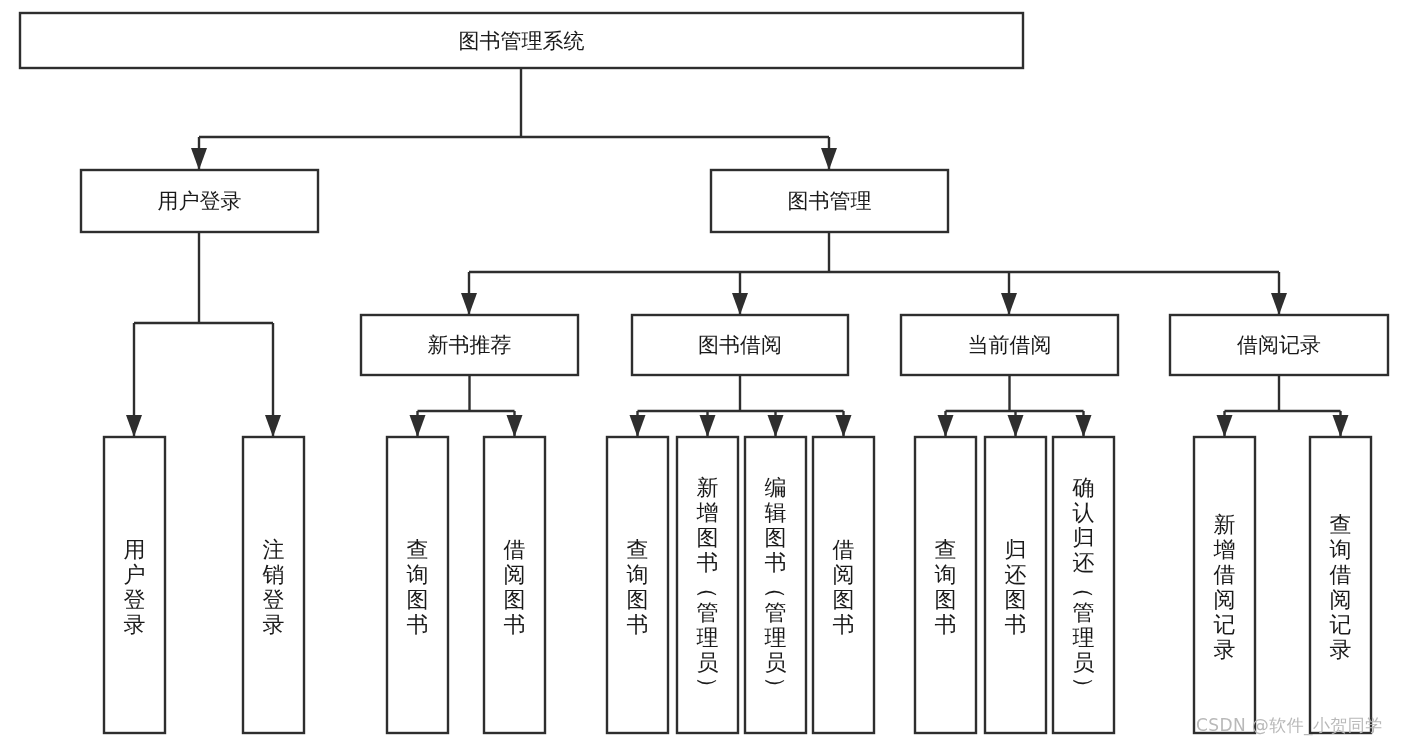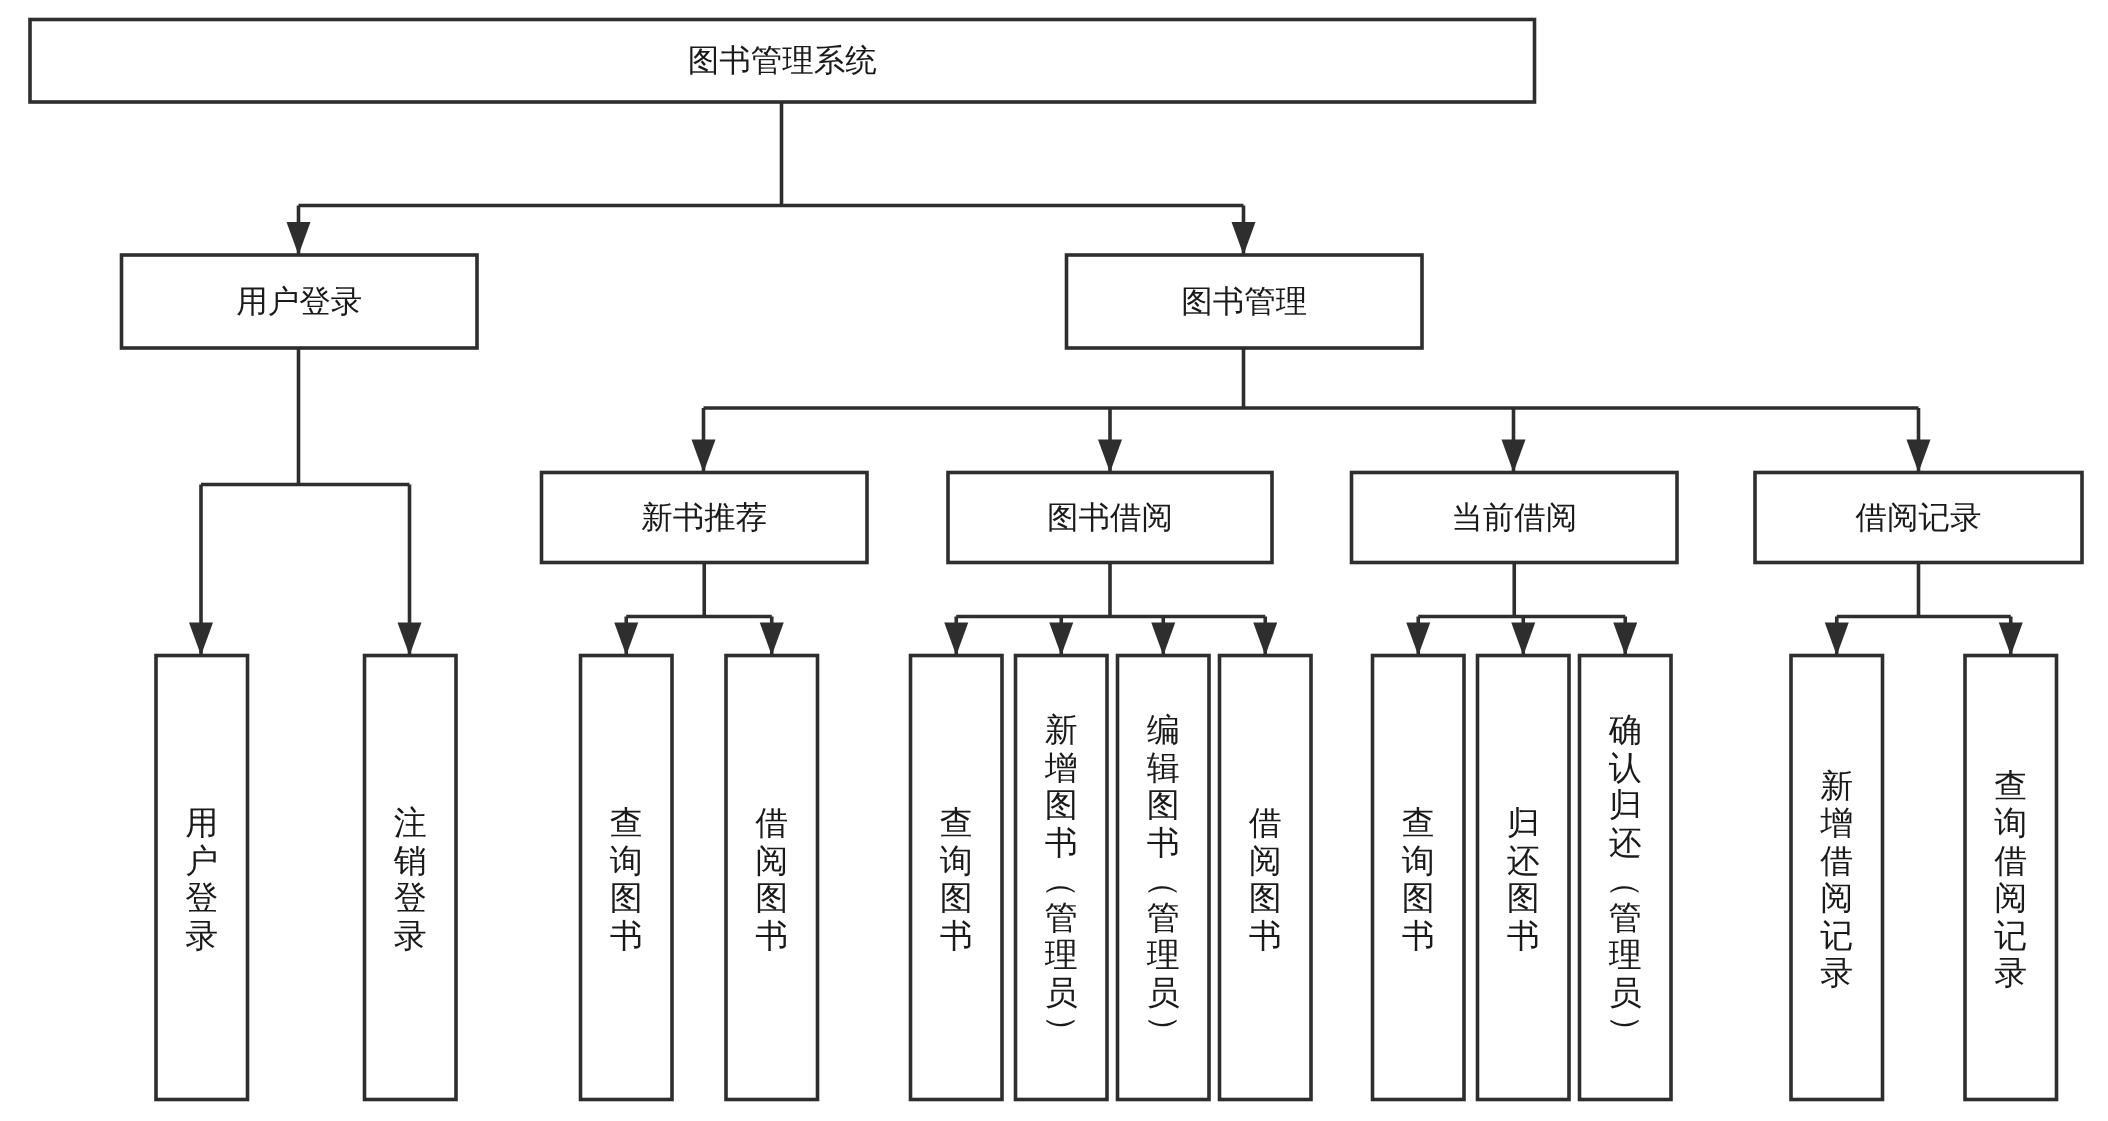--- a/index.html
+++ b/index.html
@@ -269,14 +269,15 @@
       <div class="vert-text-wrap" style="left: 1310px; width: 61px; top: 512px;">
         <span class="vert-char">查</span>
         <span class="vert-char">询</span>
         <span class="vert-char">借</span>
         <span class="vert-char">阅</span>
         <span class="vert-char">记</span>
         <span class="vert-char">录</span>
       </div>
     </div>
 
+  <div class="watermark">CSDN @软件_小贺同学</div>
 
 </div>
 
 </body></html>

